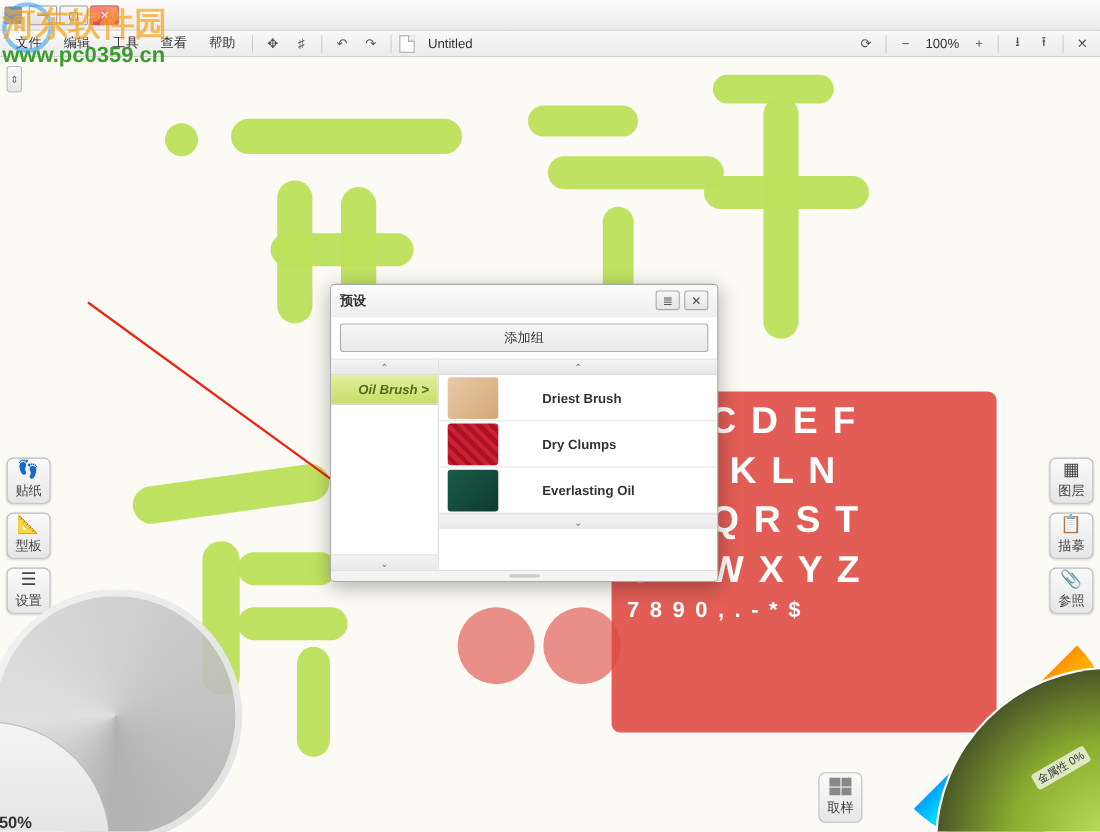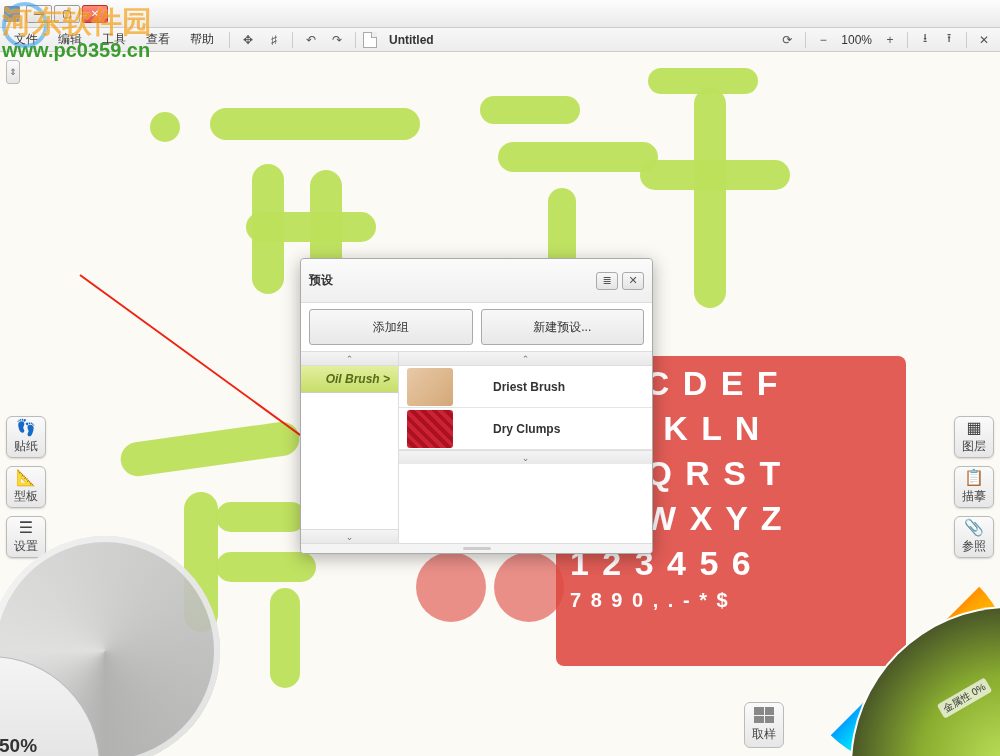--- a/index.html
+++ b/index.html
@@ -13,21 +13,21 @@
 .titlebar .win-btn { width: 26px; height: 18px; border: 1px solid #999; border-radius: 2px; background: linear-gradient(#f8f8f8,#e0e0e0); display: flex; align-items: center; justify-content: center; font-size: 10px; }
 .titlebar .win-btn.close { background: linear-gradient(#ff8a7a,#e04b3a); color: #fff; border-color: #b83020; }
 
 
 .menubar { height: 24px; background: linear-gradient(#f8f8f8,#ececec); border-bottom: 1px solid #ccc; display: flex; align-items: center; padding: 0 6px; gap: 4px; }
 .menubar .menu-item { padding: 2px 8px; color: #333; cursor: pointer; }
 .menubar .sep { width: 1px; height: 16px; background: #ccc; margin: 0 3px; }
 .menubar .tool-btn { width: 22px; height: 20px; border: 1px solid transparent; border-radius: 3px; display: flex; align-items: center; justify-content: center; color: #555; }
 .menubar .doc-icon { width: 14px; height: 16px; border: 1px solid #aaa; background: #fff; position: relative; margin-right: 4px; }
 .menubar .doc-icon::after { content:""; position:absolute; top:-1px; right:-1px; width:5px; height:5px; background:#eee; border-left:1px solid #aaa; border-bottom:1px solid #aaa; }
-.menubar .doc-name { color: #333; margin-left: 4px; font-weight: bold; }
+.menubar .doc-name { color: #333; margin-left: 4px; }
 .menubar .spacer { flex: 1; }
 .menubar .zoom-group { display: flex; align-items: center; gap: 4px; }
 .menubar .zoom-val { padding: 0 4px; color: #333; }
 .menubar .right-btn { width: 20px; height: 20px; display:flex; align-items:center; justify-content:center; color:#555; }
 
 
 .canvas { position: absolute; top: 52px; left: 0; right: 0; bottom: 0; background: #fcfaf5; overflow: hidden; }
 .paint-stroke { position: absolute; background: #bde05a; border-radius: 20px; opacity: 0.95; }
 .paint-dot { width: 30px; height: 30px; border-radius: 50%; }
 
@@ -40,40 +40,40 @@
 .side-btns-left { position: absolute; left: 6px; top: 416px; display: flex; flex-direction: column; gap: 8px; }
 .side-btns-right { position: absolute; right: 6px; top: 416px; display: flex; flex-direction: column; gap: 8px; }
 .side-btn { width: 40px; height: 42px; background: linear-gradient(#fafafa,#e6e6e6); border: 1px solid #bbb; border-radius: 6px; display: flex; flex-direction: column; align-items: center; justify-content: center; font-size: 10px; color: #444; box-shadow: 0 1px 2px rgba(0,0,0,0.15); }
 .side-btn .ico { font-size: 16px; line-height: 1; margin-bottom: 2px; }
 
 
 .tool-picker { position: absolute; left: -10px; bottom: -10px; width: 230px; height: 230px; }
 .tool-picker .arc { position: absolute; inset: 0; border-radius: 50%; background: conic-gradient(from 270deg, #ddd, #ccc, #bbb, #aaa, #ddd); clip-path: polygon(0 0, 100% 0, 100% 100%, 0 100%); opacity: 0.9; }
 .tool-picker .arc2 { position:absolute; inset:0; border:6px solid rgba(255,255,255,0.6); border-radius:50%; }
 .tool-picker .inner { position: absolute; left: 0; bottom: 0; width: 110px; height: 110px; border-top-right-radius: 110px; background: linear-gradient(#f4f4f4,#e4e4e4); border: 1px solid #bbb; display: flex; flex-direction: column; justify-content: flex-end; padding: 8px; }
-.tool-picker .pct { font-size: 19px; font-weight: bold; color: #333; }
+.tool-picker .pct { font-size: 15px; font-weight: bold; color: #333; }
 
 
 .color-picker { position: absolute; right: -10px; bottom: -10px; width: 210px; height: 210px; }
 .color-picker .wheel { position: absolute; inset: 0; border-radius: 50%; background: conic-gradient(red,orange,yellow,lime,cyan,blue,magenta,red); clip-path: polygon(100% 0, 100% 100%, 0 100%); }
 .color-picker .shade { position: absolute; right: 0; bottom: 0; width: 160px; height: 160px; border-top-left-radius: 160px; background: radial-gradient(circle at 100% 100%, #bde05a, #8aad30 40%, #222 90%); border: 2px solid #fff; }
 .color-picker .metal { position:absolute; right:18px; bottom:60px; font-size:10px; color:#333; background:rgba(255,255,255,0.7); padding:1px 4px; border-radius:3px; transform: rotate(-30deg); }
 
 
 .sample-btn { position: absolute; right: 216px; bottom: 8px; width: 40px; height: 46px; background: linear-gradient(#fafafa,#e6e6e6); border: 1px solid #bbb; border-radius: 6px; display:flex; flex-direction:column; align-items:center; justify-content:center; font-size:10px; color:#444; }
 .sample-btn .grid { width: 20px; height: 16px; display: grid; grid-template: 1fr 1fr / 1fr 1fr; gap: 1px; margin-bottom: 3px; }
 .sample-btn .grid div { background: #888; }
 
 
 .preset-dialog { position: absolute; left: 300px; top: 258px; width: 353px; background: #fff; border: 1px solid #aaa; border-radius: 4px; box-shadow: 0 4px 18px rgba(0,0,0,0.3); }
-.preset-dialog .pd-title { height: 44px; display: flex; align-items: center; padding: 0 8px; border-bottom: 1px solid #ddd; background: linear-gradient(#fbfbfb,#efefef); border-radius: 4px 4px 0 0; }
+.preset-dialog .pd-title { height: 29px; display: flex; align-items: center; padding: 0 8px; border-bottom: 1px solid #ddd; background: linear-gradient(#fbfbfb,#efefef); border-radius: 4px 4px 0 0; }
 .preset-dialog .pd-title span:first-child { flex: 1; font-weight: bold; color: #333; }
 .pd-btn-sm { width: 22px; height: 18px; border: 1px solid #aaa; border-radius: 3px; background: linear-gradient(#f8f8f8,#e4e4e4); margin-left: 4px; display:flex;align-items:center;justify-content:center; font-size:11px; color:#555;}
 .preset-dialog .pd-btns { display: flex; padding: 6px 8px; gap: 8px; }
-.preset-dialog .pd-btns button { flex: 1; height: 36px; border: 1px solid #aaa; border-radius: 3px; background: linear-gradient(#f8f8f8,#e8e8e8); color: #333; font-size: 12px; }
+.preset-dialog .pd-btns button { flex: 1; height: 26px; border: 1px solid #aaa; border-radius: 3px; background: linear-gradient(#f8f8f8,#e8e8e8); color: #333; font-size: 12px; }
 .preset-dialog .pd-body { display: flex; height: 192px; border-top: 1px solid #ddd; }
 .preset-dialog .pd-groups { width: 98px; border-right: 1px solid #ddd; display: flex; flex-direction: column; }
 .pd-groups .scroll-up, .pd-groups .scroll-dn, .pd-list .scroll-up, .pd-list .scroll-dn { height: 14px; background: linear-gradient(#f4f4f4,#e8e8e8); border-bottom: 1px solid #ddd; text-align: center; font-size: 9px; color: #777; line-height: 14px; }
 .pd-groups .scroll-dn, .pd-list .scroll-dn { border-top: 1px solid #ddd; border-bottom: none; }
 .pd-groups .group-item { padding: 6px 8px; text-align: right; font-weight: bold; color: #556b1a; background: linear-gradient(#e2ef9e,#c8dd6a); border-bottom: 1px solid #ccc; font-style: italic; }
 .pd-groups .group-empty { flex: 1; }
 .preset-dialog .pd-list { flex: 1; display: flex; flex-direction: column; }
 .pd-item { display: flex; align-items: center; height: 42px; border-bottom: 1px solid #e4e4e4; }
 .pd-item .thumb { width: 46px; height: 38px; margin: 0 8px; border-radius: 3px; }
 .pd-item .name { font-weight: bold; color: #333; padding-left: 32px; }
@@ -156,21 +156,20 @@
   <div class="paint-stroke" style="left:184px; top:440px; width:34px; height:140px;"></div>
   <div class="paint-stroke" style="left:216px; top:450px; width:90px; height:30px;"></div>
   <div class="paint-stroke" style="left:216px; top:500px; width:100px; height:30px;"></div>
   <div class="paint-stroke" style="left:270px; top:536px; width:30px; height:100px;"></div>
 
   <div class="stencil">
     <div class="row">A B C D E F</div>
     <div class="row">H I J K L N</div>
     <div class="row">O P Q R S T</div>
     <div class="row">U V W X Y Z</div>
-    <div class="row">1 2 3 4 5 6</div>
     <div class="row" style="font-size:20px;">7 8 9 0 , . - * $</div>
   </div>
   <div style="position:absolute; left:416px; top:500px; width:150px; height:110px;">
     <div class="stencil-circ" style="position:absolute; left:0; top:0;"></div>
     <div class="stencil-circ" style="position:absolute; left:78px; top:0;"></div>
   </div>
 
   <div class="arrow-line"></div>
   <div class="arrow-head"></div>
 </div>
@@ -232,39 +231,42 @@
 </div>
 
 <div class="preset-dialog">
   <div class="pd-title">
     <span>预设</span>
     <div class="pd-btn-sm">≣</div>
     <div class="pd-btn-sm">✕</div>
   </div>
   <div class="pd-btns">
     <button>添加组</button>
-    <button>新建预设...</button>
   </div>
   <div class="pd-body">
     <div class="pd-groups">
       <div class="scroll-up">⌃</div>
       <div class="group-item">Oil Brush  &gt;</div>
       <div class="group-empty"></div>
       <div class="scroll-dn">⌄</div>
     </div>
     <div class="pd-list">
       <div class="scroll-up">⌃</div>
       <div class="pd-item">
         <div class="thumb thumb1"></div>
         <span class="name">Driest Brush</span>
       </div>
       <div class="pd-item">
         <div class="thumb thumb2"></div>
         <span class="name">Dry Clumps</span>
       </div>
+      <div class="pd-item">
+        <div class="thumb thumb4"></div>
+        <span class="name">Everlasting Oil</span>
+      </div>
       <div class="scroll-dn">⌄</div>
     </div>
   </div>
   <div class="pd-footer"></div>
 </div>
 
 <div class="watermark">
   <div class="wm-logo"></div>
   <div class="wm-cn">河东软件园</div>
   <div class="wm-url">www.pc0359.cn</div>

